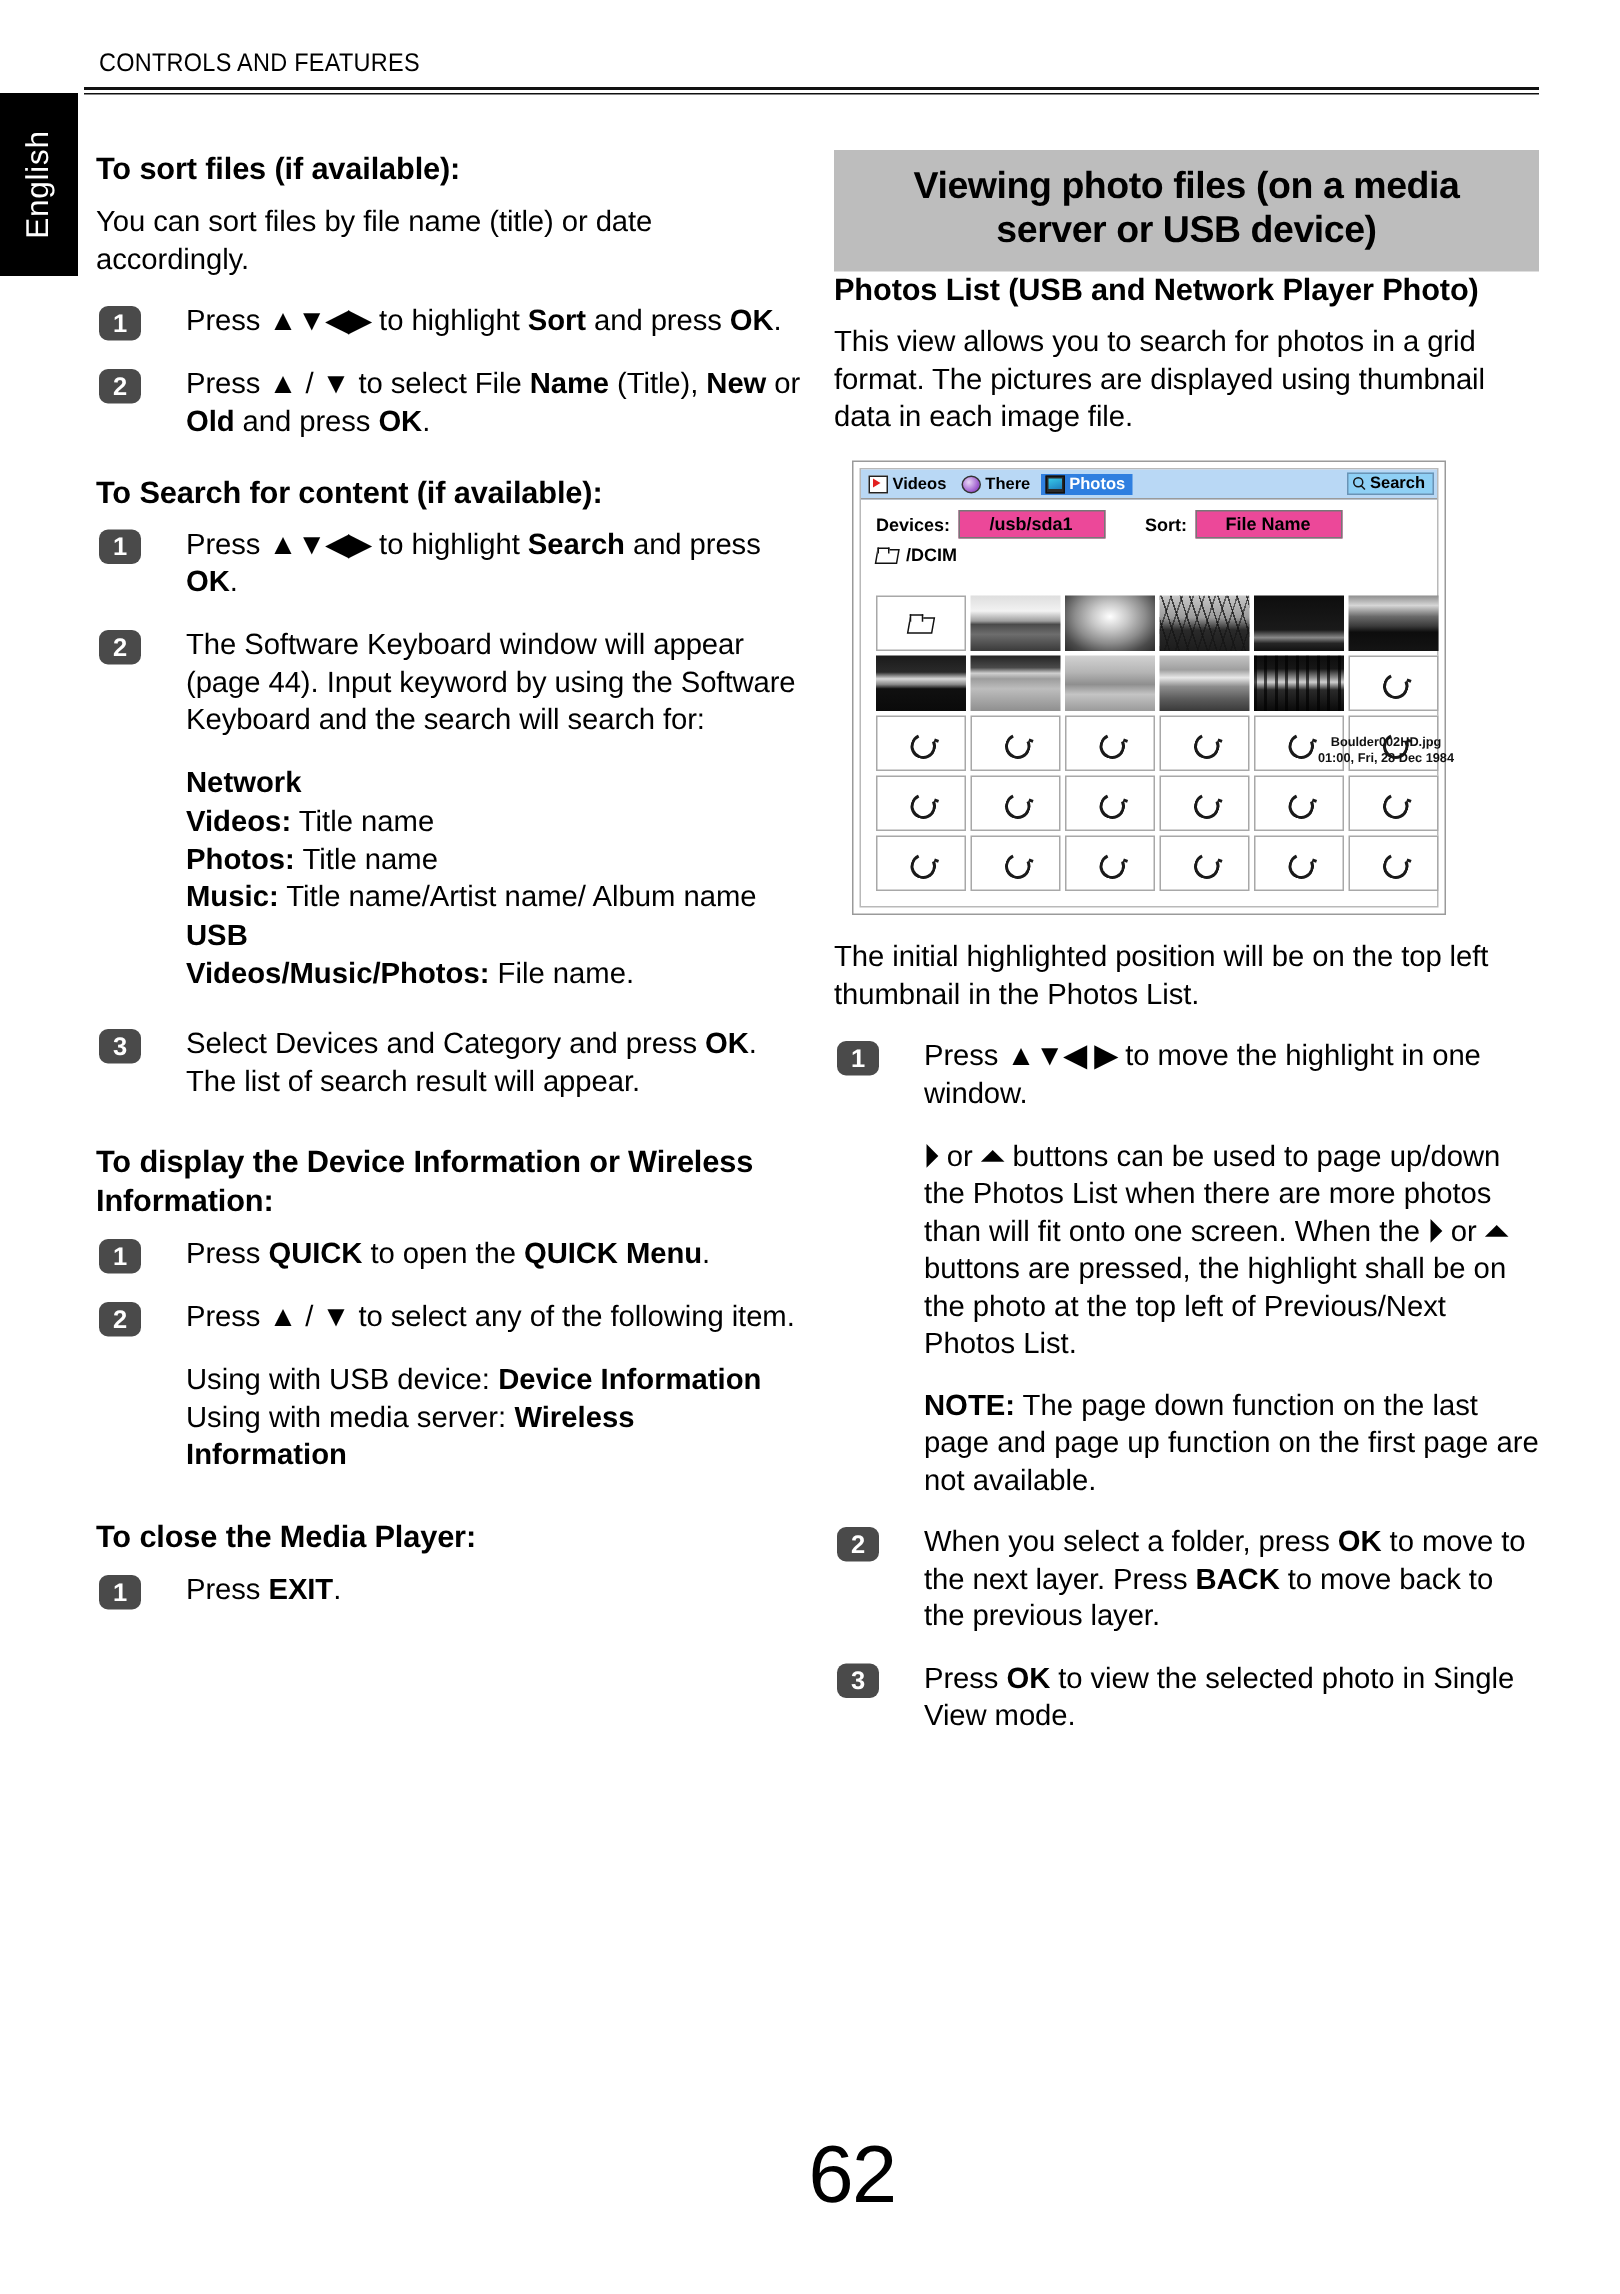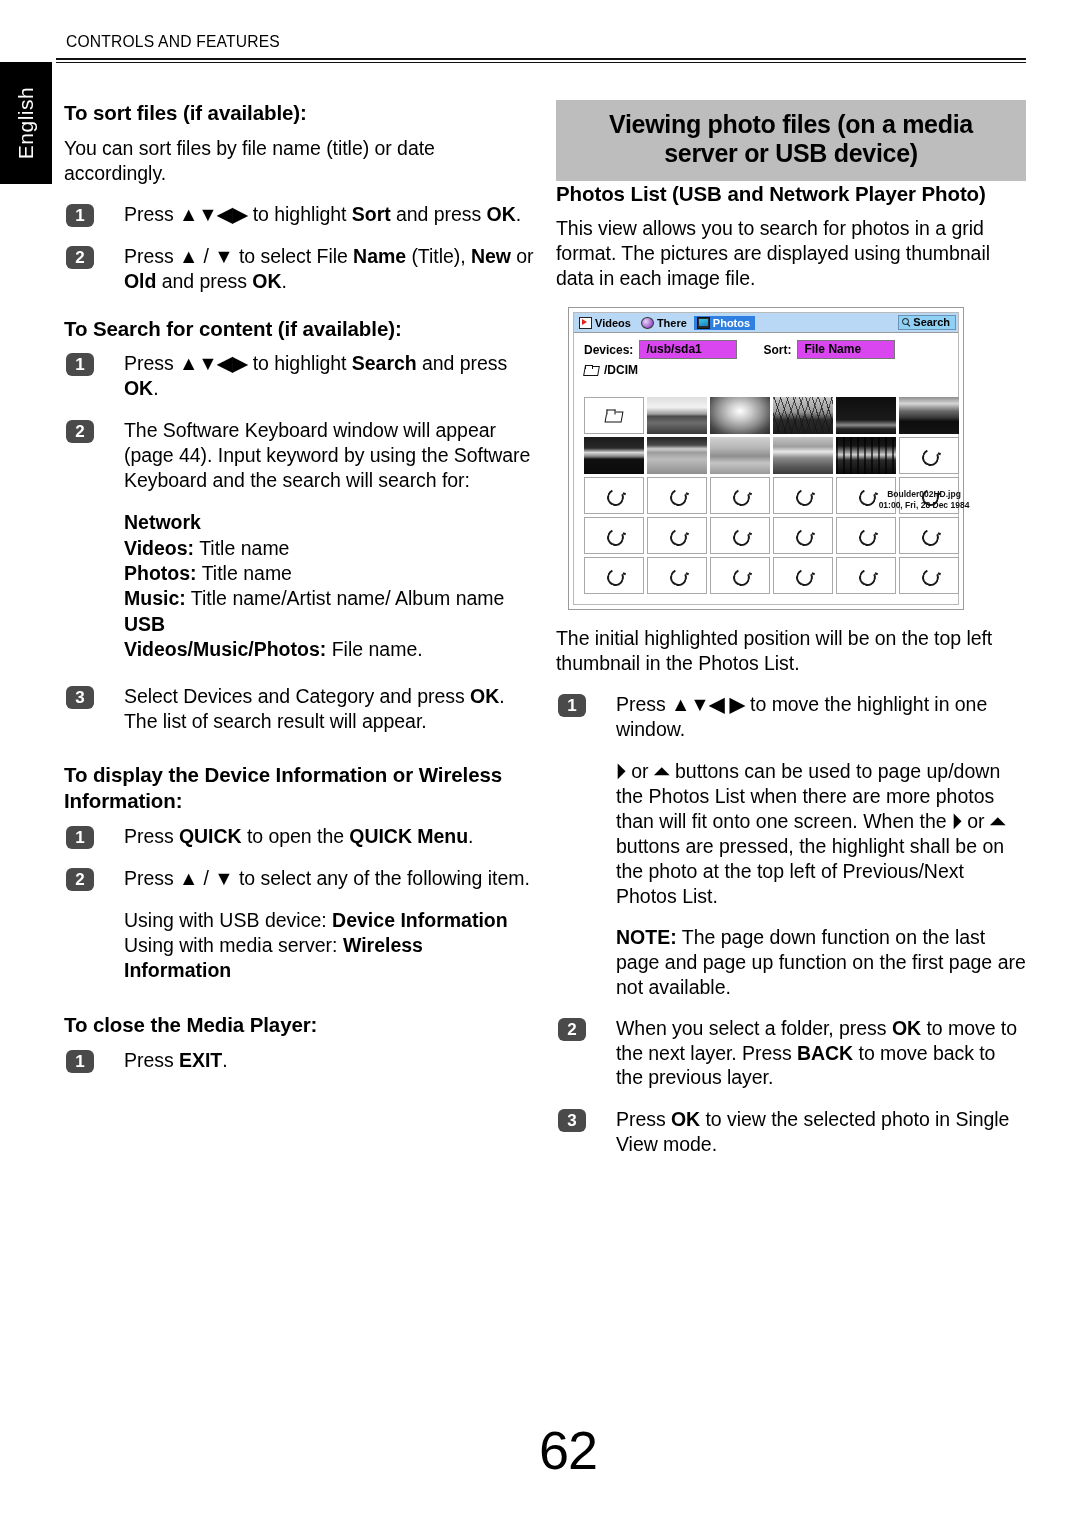--- a/index.html
+++ b/index.html
@@ -256,25 +256,26 @@
   .fields-row {
     display: flex;
     align-items: center;
     padding: 7px 0 4px 10px;
     font-size: 12px;
     font-weight: bold;
   }
   .fld-label { margin-right: 6px; }
   .fld-box {
     border: 1px solid #777;
-    background: #d946ef;
+    background: #ec4899;
     font-size: 12px;
     font-weight: bold;
     padding: 1px 8px 2px 6px;
     min-width: 82px;
+    text-align: center;
   }
   .fld-gap { width: 26px; }
 
   .path-row {
     display: flex;
     align-items: center;
     gap: 5px;
     padding: 0 0 20px 10px;
     font-size: 12px;
     font-weight: bold;

